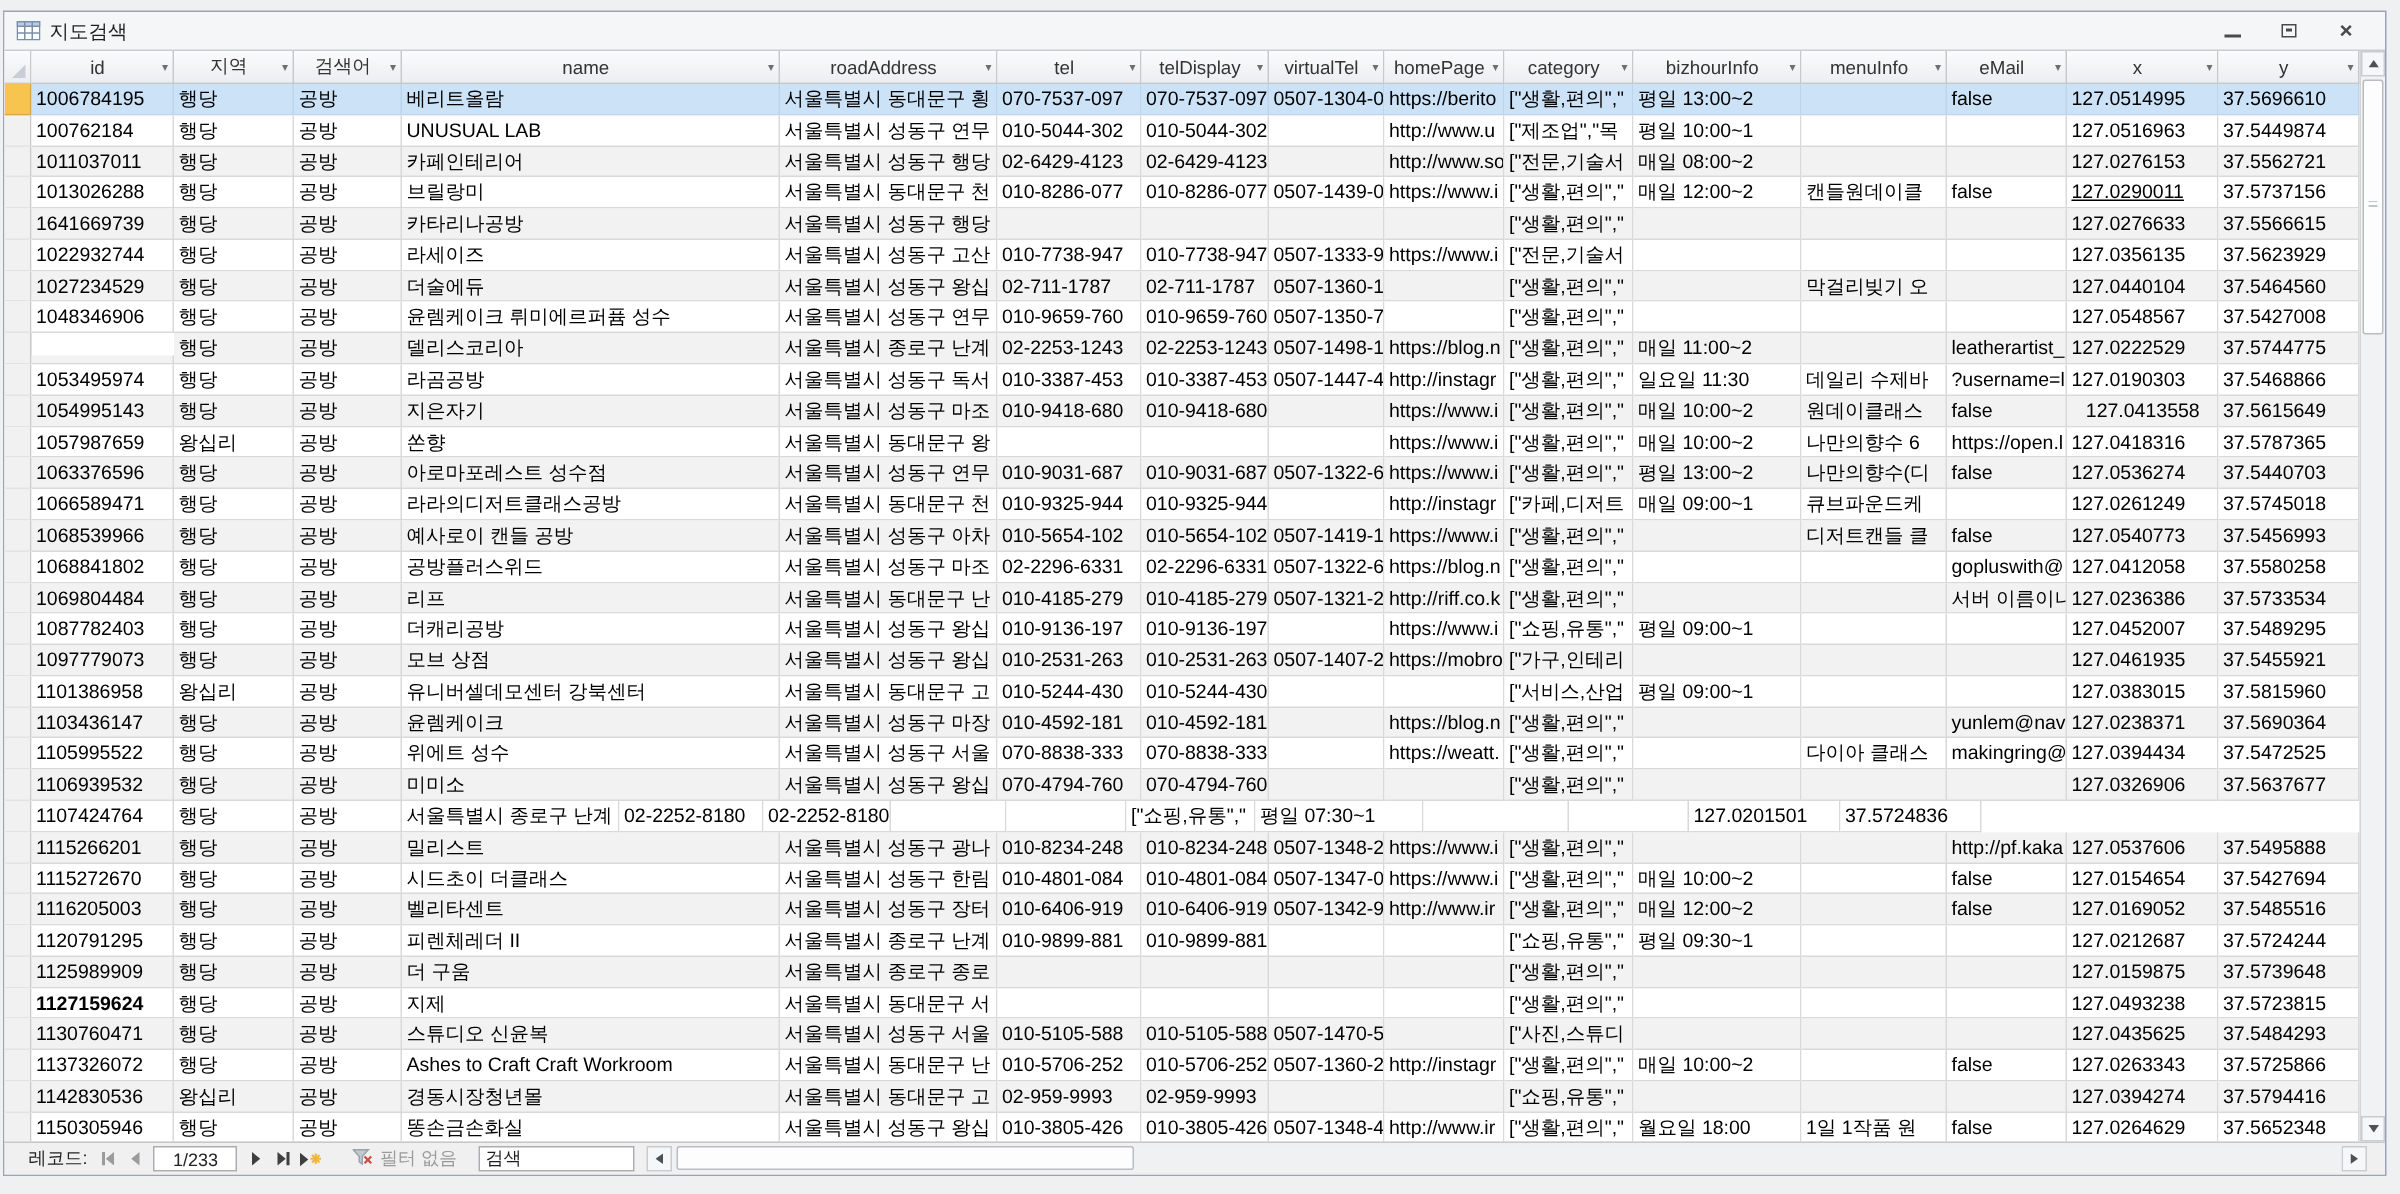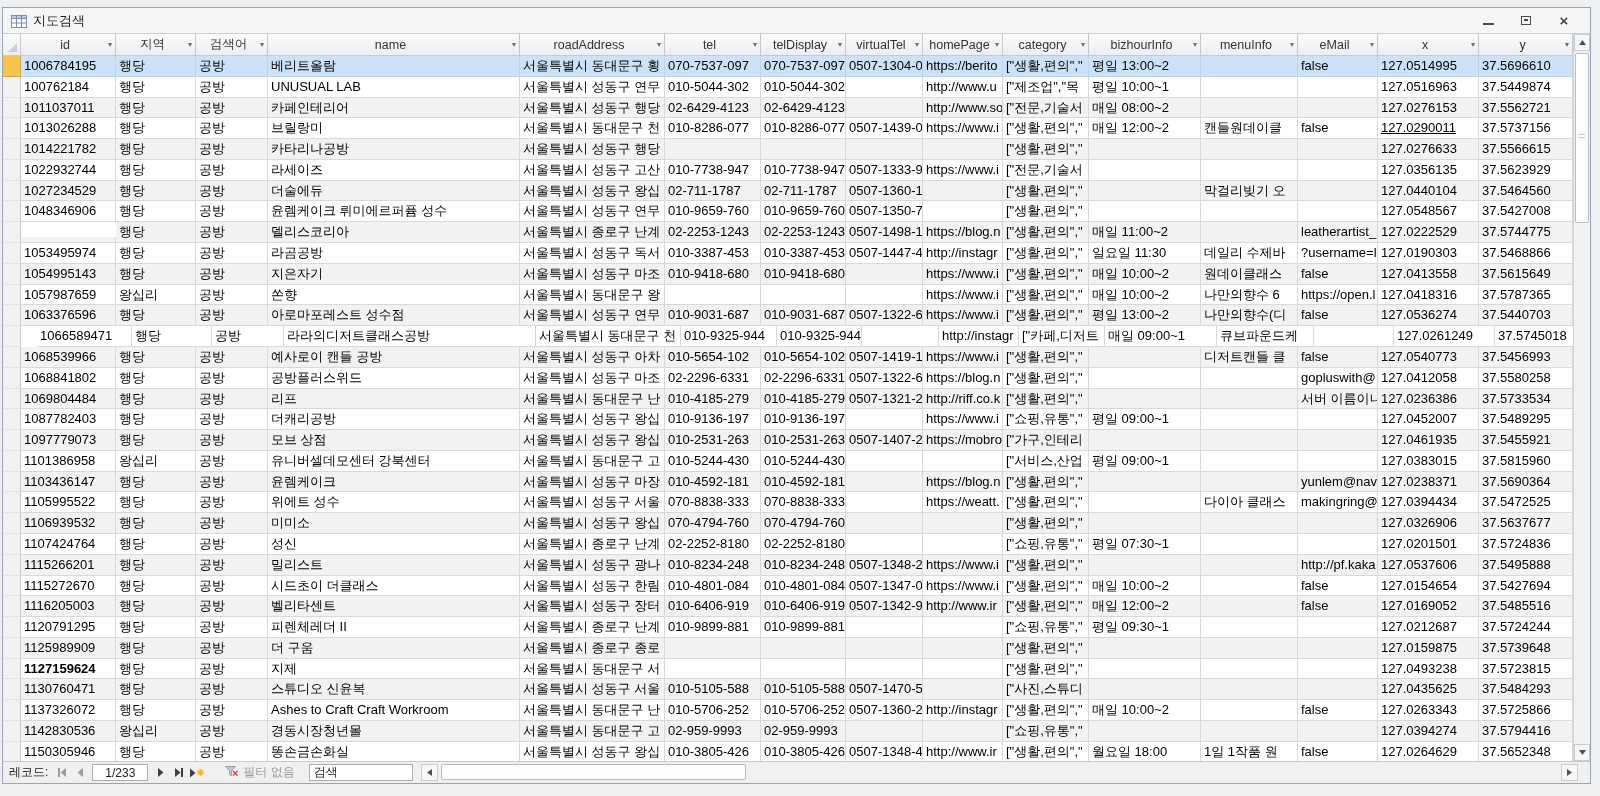--- a/index.html
+++ b/index.html
@@ -60,21 +60,21 @@
   .vs-thumb{ position:absolute; top:2px; left:1px; right:1px; height:170px; background:#fdfdfd; border:1px solid #b9bdc3; border-radius:2px; }
   .vs-thumb::after{
     content:""; position:absolute; left:3px; right:3px; top:80px; height:6px;
     background:repeating-linear-gradient(#c2c6cc 0 1px, transparent 1px 3px);
   }
   
   .navbar{
     height:22px; flex:none; background:#f0f0f0; border-top:1px solid #c6c8cc;
     display:flex; align-items:center; font-size:12px; color:#222;
   }
-  .nav-label{ margin:0 5px 0 6px; white-space:nowrap; }
+  .nav-label{ margin:0 5px 0 16px; white-space:nowrap; }
   .nav-btn{ width:18px; height:18px; flex:none; display:flex; align-items:center; justify-content:center; }
   .rec-box{ width:56px; height:17px; flex:none; background:#fff; border:1px solid #abadb3; display:flex; align-items:center; justify-content:center; margin:0 3px; font-size:12px; }
   .filter-group{ display:flex; align-items:center; gap:5px; margin-left:12px; padding:0 8px; height:18px; color:#9a9a9a; white-space:nowrap; }
   .search-box{ width:104px; height:17px; flex:none; background:#fff; border:1px solid #abadb3; margin-left:6px; padding:0 4px; display:flex; align-items:center; font-size:12px; color:#1e1e1e; white-space:nowrap; overflow:hidden; }
   .hscroll{ flex:1; display:flex; align-items:center; margin:0 12px 0 8px; height:17px; }
   .hs-btn{ width:17px; height:17px; flex:none; background:#f6f7f8; border:1px solid #c9cbce; display:flex; align-items:center; justify-content:center; }
   .hs-track{ flex:1; position:relative; height:17px; background:#f0f1f2; }
   .hs-thumb{ position:absolute; left:3px; top:0; width:305px; height:16px; background:#fdfdfd; border:1px solid #b9bdc3; border-radius:2px; }
 </style>
 </head>
@@ -239,21 +239,21 @@
             <div class="cell" style="width: 80px;">https://www.i</div>
             <div class="cell" style="width: 86px;">["생활,편의","</div>
             <div class="cell" style="width: 112px;">매일 12:00~2</div>
             <div class="cell" style="width: 97px;">캔들원데이클</div>
             <div class="cell" style="width: 80px;">false</div>
             <div class="cell" style="width: 101px; text-decoration: underline;">127.0290011</div>
             <div class="cell" style="width: 94px;">37.5737156</div>
           </div>
           <div class="row alt">
             <div class="rowsel" style="width: 18px;"></div>
-            <div class="cell" style="width: 95px;">1014221782</div>
+            <div class="cell" style="width: 95px;">1641669739</div>
             <div class="cell" style="width: 80px;">행당</div>
             <div class="cell" style="width: 72px;">공방</div>
             <div class="cell" style="width: 252px;">카타리나공방</div>
             <div class="cell" style="width: 145px;">서울특별시 성동구 행당</div>
             <div class="cell" style="width: 96px;"></div>
             <div class="cell" style="width: 85px;"></div>
             <div class="cell" style="width: 77px;"></div>
             <div class="cell" style="width: 80px;"></div>
             <div class="cell" style="width: 86px;">["생활,편의","</div>
             <div class="cell" style="width: 112px;"></div>
@@ -360,21 +360,21 @@
             <div class="cell" style="width: 252px;">지은자기</div>
             <div class="cell" style="width: 145px;">서울특별시 성동구 마조</div>
             <div class="cell" style="width: 96px;">010-9418-680</div>
             <div class="cell" style="width: 85px;">010-9418-680</div>
             <div class="cell" style="width: 77px;"></div>
             <div class="cell" style="width: 80px;">https://www.i</div>
             <div class="cell" style="width: 86px;">["생활,편의","</div>
             <div class="cell" style="width: 112px;">매일 10:00~2</div>
             <div class="cell" style="width: 97px;">원데이클래스</div>
             <div class="cell" style="width: 80px;">false</div>
-            <div class="cell" style="width: 101px;">127.0413558</div>
+            <div class="cell" style="width: 101px; text-align: center;">127.0413558</div>
             <div class="cell" style="width: 94px;">37.5615649</div>
           </div>
           <div class="row">
             <div class="rowsel" style="width: 18px;"></div>
             <div class="cell" style="width: 95px;">1057987659</div>
             <div class="cell" style="width: 80px;">왕십리</div>
             <div class="cell" style="width: 72px;">공방</div>
             <div class="cell" style="width: 252px;">쏜향</div>
             <div class="cell" style="width: 145px;">서울특별시 동대문구 왕</div>
             <div class="cell" style="width: 96px;"></div>
@@ -401,21 +401,21 @@
             <div class="cell" style="width: 80px;">https://www.i</div>
             <div class="cell" style="width: 86px;">["생활,편의","</div>
             <div class="cell" style="width: 112px;">평일 13:00~2</div>
             <div class="cell" style="width: 97px;">나만의향수(디</div>
             <div class="cell" style="width: 80px;">false</div>
             <div class="cell" style="width: 101px;">127.0536274</div>
             <div class="cell" style="width: 94px;">37.5440703</div>
           </div>
           <div class="row">
             <div class="rowsel" style="width: 18px;"></div>
-            <div class="cell" style="width: 95px; margin-left: 16px;">1066589471</div>
+            <div class="cell" style="width: 95px;">1066589471</div>
             <div class="cell" style="width: 80px;">행당</div>
             <div class="cell" style="width: 72px;">공방</div>
             <div class="cell" style="width: 252px;">라라의디저트클래스공방</div>
             <div class="cell" style="width: 145px;">서울특별시 동대문구 천</div>
             <div class="cell" style="width: 96px;">010-9325-944</div>
             <div class="cell" style="width: 85px;">010-9325-944</div>
             <div class="cell" style="width: 77px;"></div>
             <div class="cell" style="width: 80px;">http://instagr</div>
             <div class="cell" style="width: 86px;">["카페,디저트</div>
             <div class="cell" style="width: 112px;">매일 09:00~1</div>
@@ -584,21 +584,20 @@
             <div class="cell" style="width: 97px;"></div>
             <div class="cell" style="width: 80px;"></div>
             <div class="cell" style="width: 101px;">127.0326906</div>
             <div class="cell" style="width: 94px;">37.5637677</div>
           </div>
           <div class="row">
             <div class="rowsel" style="width: 18px;"></div>
             <div class="cell" style="width: 95px;">1107424764</div>
             <div class="cell" style="width: 80px;">행당</div>
             <div class="cell" style="width: 72px;">공방</div>
-            <div class="cell" style="width: 252px;">성신</div>
             <div class="cell" style="width: 145px;">서울특별시 종로구 난계</div>
             <div class="cell" style="width: 96px;">02-2252-8180</div>
             <div class="cell" style="width: 85px;">02-2252-8180</div>
             <div class="cell" style="width: 77px;"></div>
             <div class="cell" style="width: 80px;"></div>
             <div class="cell" style="width: 86px;">["쇼핑,유통","</div>
             <div class="cell" style="width: 112px;">평일 07:30~1</div>
             <div class="cell" style="width: 97px;"></div>
             <div class="cell" style="width: 80px;"></div>
             <div class="cell" style="width: 101px;">127.0201501</div>

